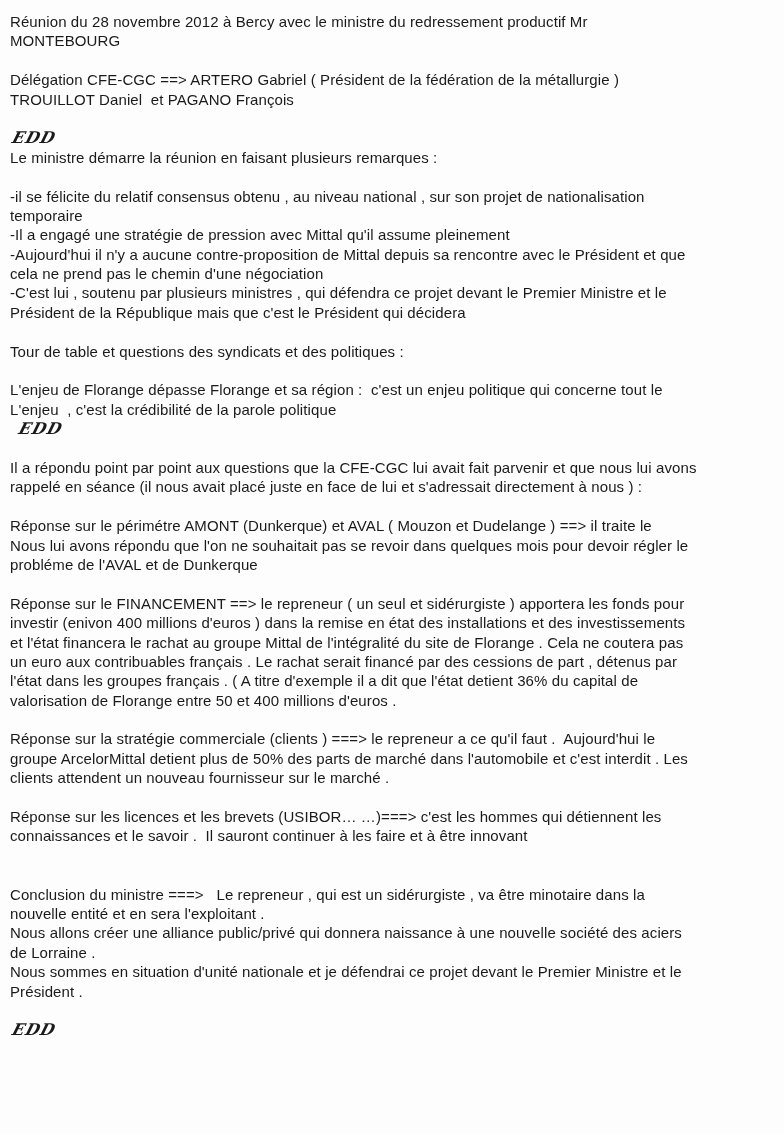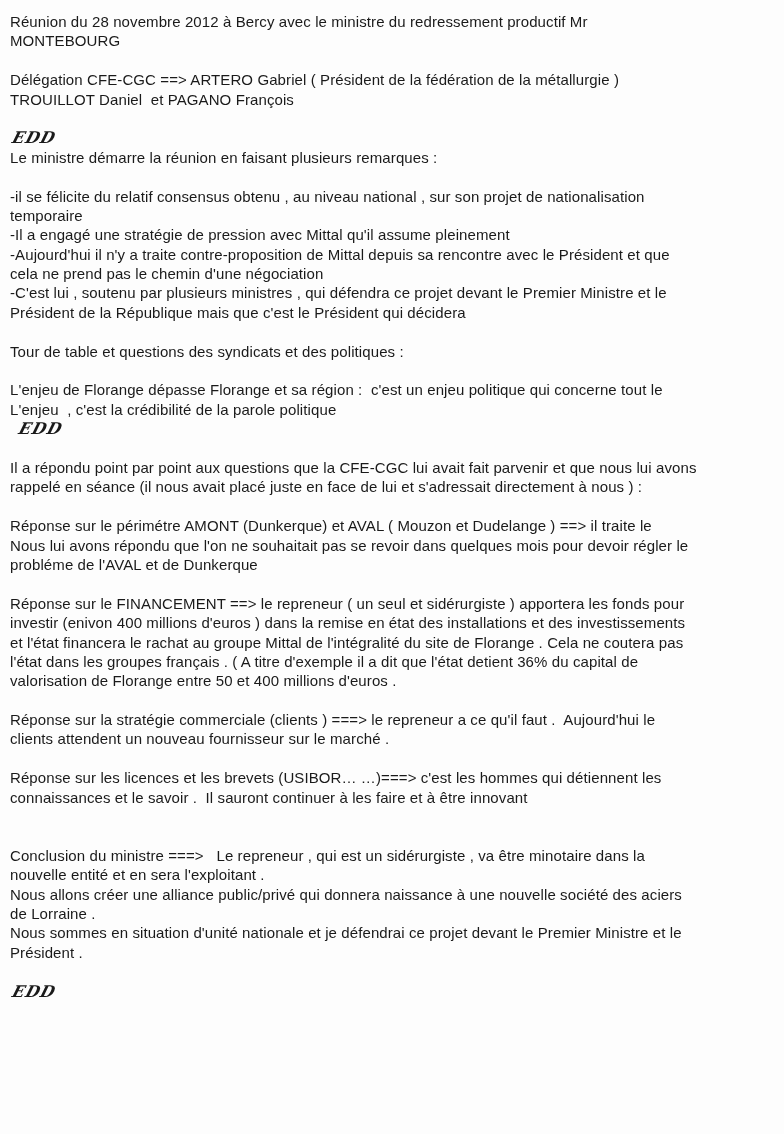--- a/index.html
+++ b/index.html
@@ -47,45 +47,47 @@
     <div class="line"></div>
     <div class="line">Délégation CFE-CGC ==&gt; ARTERO Gabriel ( Président de la fédération de la métallurgie )</div>
     <div class="line">TROUILLOT Daniel  et PAGANO François</div>
     <div class="line"></div>
     <div class="line"><span class="sig">EDD</span></div>
     <div class="line">Le ministre démarre la réunion en faisant plusieurs remarques :</div>
     <div class="line"></div>
     <div class="line">-il se félicite du relatif consensus obtenu , au niveau national , sur son projet de nationalisation</div>
     <div class="line">temporaire</div>
     <div class="line">-Il a engagé une stratégie de pression avec Mittal qu'il assume pleinement</div>
-    <div class="line">-Aujourd'hui il n'y a traite contre-proposition de Mittal depuis sa rencontre avec le Président et que</div>
+    <div class="line">-Aujourd'hui il n'y a aucune contre-proposition de Mittal depuis sa rencontre avec le Président et que</div>
     <div class="line">cela ne prend pas le chemin d'une négociation</div>
     <div class="line">-C'est lui , soutenu par plusieurs ministres , qui défendra ce projet devant le Premier Ministre et le</div>
     <div class="line">Président de la République mais que c'est le Président qui décidera</div>
     <div class="line"></div>
     <div class="line">Tour de table et questions des syndicats et des politiques :</div>
     <div class="line"></div>
     <div class="line">L'enjeu de Florange dépasse Florange et sa région :  c'est un enjeu politique qui concerne tout le</div>
     <div class="line">L'enjeu  , c'est la crédibilité de la parole politique</div>
     <div class="line"><span class="sig"> EDD</span></div>
     <div class="line"></div>
     <div class="line">Il a répondu point par point aux questions que la CFE-CGC lui avait fait parvenir et que nous lui avons</div>
     <div class="line">rappelé en séance (il nous avait placé juste en face de lui et s'adressait directement à nous ) :</div>
     <div class="line"></div>
     <div class="line">Réponse sur le périmétre AMONT (Dunkerque) et AVAL ( Mouzon et Dudelange ) ==&gt; il traite le</div>
     <div class="line">Nous lui avons répondu que l'on ne souhaitait pas se revoir dans quelques mois pour devoir régler le</div>
     <div class="line">probléme de l'AVAL et de Dunkerque</div>
     <div class="line"></div>
     <div class="line">Réponse sur le FINANCEMENT ==&gt; le repreneur ( un seul et sidérurgiste ) apportera les fonds pour</div>
     <div class="line">investir (enivon 400 millions d'euros ) dans la remise en état des installations et des investissements</div>
     <div class="line">et l'état financera le rachat au groupe Mittal de l'intégralité du site de Florange . Cela ne coutera pas</div>
+    <div class="line">un euro aux contribuables français . Le rachat serait financé par des cessions de part , détenus par</div>
     <div class="line">l'état dans les groupes français . ( A titre d'exemple il a dit que l'état detient 36% du capital de</div>
     <div class="line">valorisation de Florange entre 50 et 400 millions d'euros .</div>
     <div class="line"></div>
     <div class="line">Réponse sur la stratégie commerciale (clients ) ===&gt; le repreneur a ce qu'il faut .  Aujourd'hui le</div>
+    <div class="line">groupe ArcelorMittal detient plus de 50% des parts de marché dans l'automobile et c'est interdit . Les</div>
     <div class="line">clients attendent un nouveau fournisseur sur le marché .</div>
     <div class="line"></div>
     <div class="line">Réponse sur les licences et les brevets (USIBOR… …)===&gt; c'est les hommes qui détiennent les</div>
     <div class="line">connaissances et le savoir .  Il sauront continuer à les faire et à être innovant</div>
     <div class="line"></div>
     <div class="line"></div>
     <div class="line">Conclusion du ministre ===&gt;   Le repreneur , qui est un sidérurgiste , va être minotaire dans la</div>
     <div class="line">nouvelle entité et en sera l'exploitant .</div>
     <div class="line">Nous allons créer une alliance public/privé qui donnera naissance à une nouvelle société des aciers</div>
     <div class="line">de Lorraine .</div>

